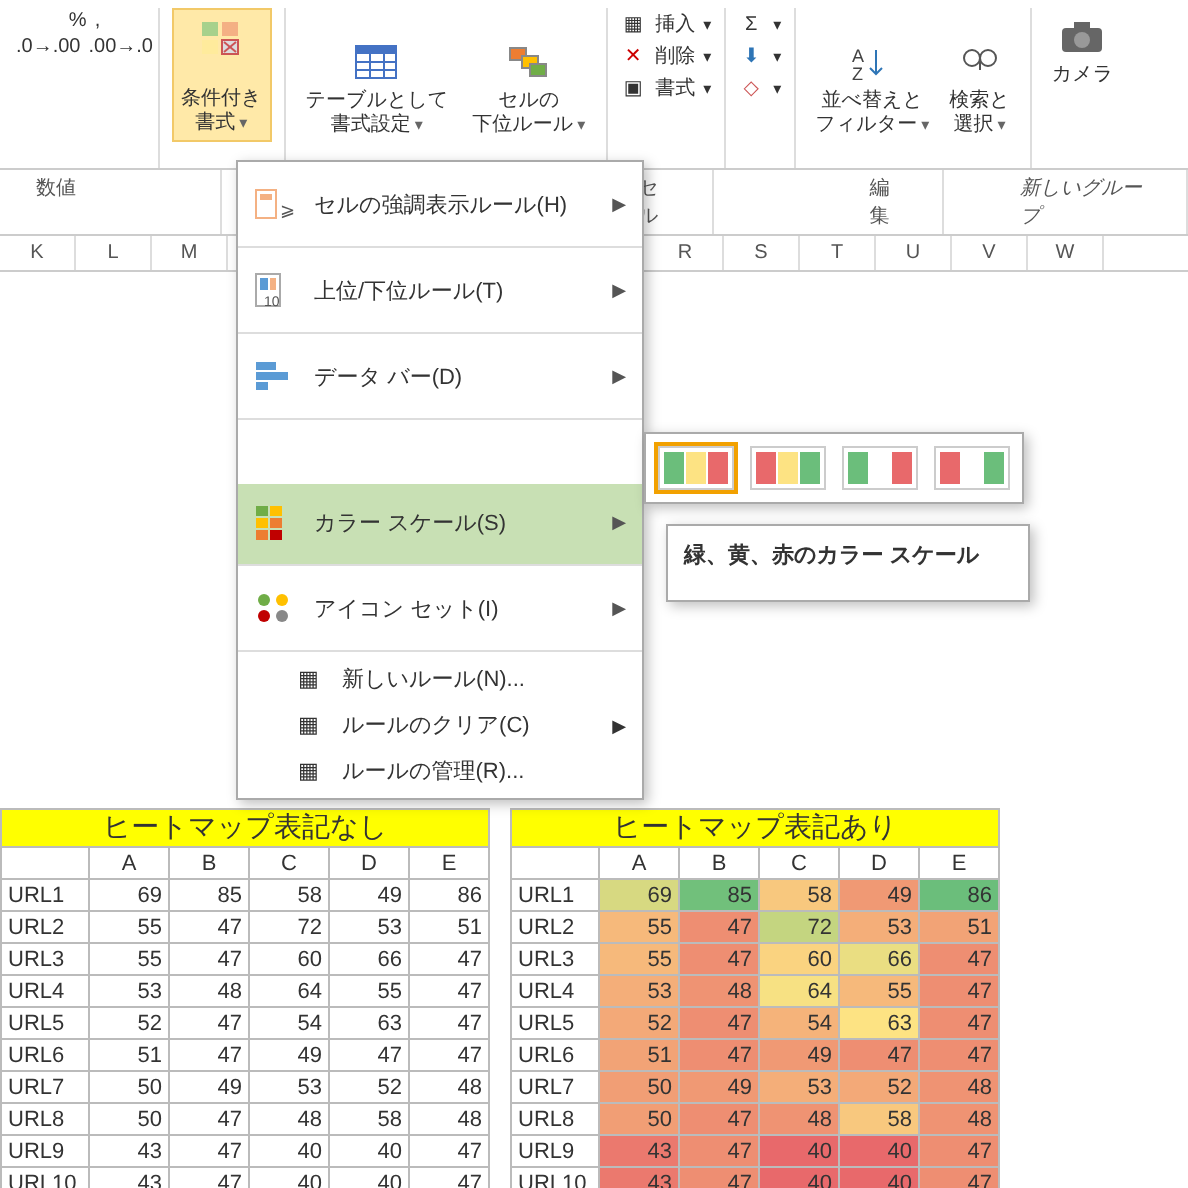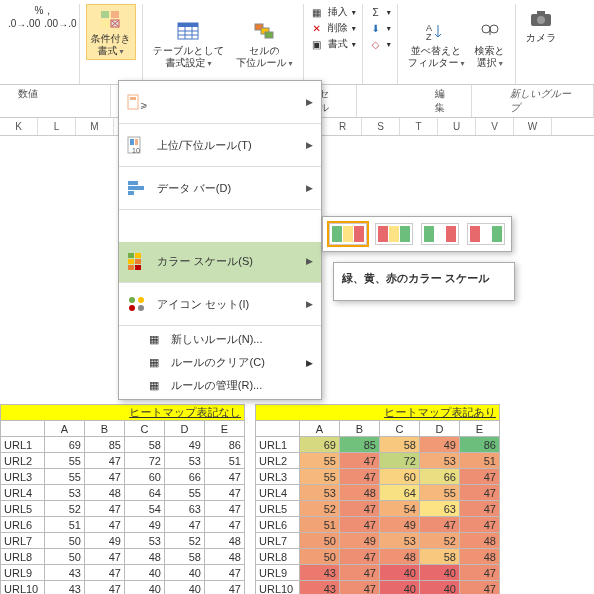--- a/index.html
+++ b/index.html
@@ -40,21 +40,21 @@
 
 
 .tip { position: absolute; top: 262px; left: 333px; width: 182px; background: #fff; border: 1px solid #aaa; box-shadow: 2px 2px 6px rgba(0,0,0,.25); z-index: 22; padding: 8px; font-size: 10px; line-height: 1.4; }
 .tip .ttitle { font-weight: bold; margin-bottom: 6px; font-size:11px;}
 
 
 .tables { position: absolute; top: 404px; left: 0; display: flex; gap: 10px; }
 table { border-collapse: collapse; font-size: 11px; }
 td, th { border: 1px solid #bbb; width: 40px; height: 16px; text-align: right; padding: 0 3px; font-weight: normal;}
 th { background: #fff; text-align:center;}
-.caption { background: #ffff00; font-size: 11px; height: 16px; text-decoration: underline; }
+.caption { background: #ffff00; text-align: center; font-size: 14px; height: 16px; }
 .rowlbl { text-align: left; width: 44px;}
 
 
 .active { background: #ffe9a8; border:1px solid #f2c968; }
 
 .arrow-dd::after { content:"▾"; font-size:8px; margin-left:2px; color:#666;}
 </style>
 </head>
 <body>
 
@@ -74,21 +74,21 @@
       <span class="icon">
         <svg width="24" height="20">
             <rect x="2" y="2" width="8" height="7" fill="#a7d18c"></rect>
             <rect x="12" y="2" width="8" height="7" fill="#f4b084"></rect>
             <rect x="2" y="11" width="8" height="7" fill="#ffeb9c"></rect>
             <rect x="12" y="11" width="8" height="7" fill="#ddd" stroke="#c55"></rect>
             <line x1="13" y1="12" x2="19" y2="17" stroke="#c55"></line>
             <line x1="19" y1="12" x2="13" y2="17" stroke="#c55"></line>
           </svg>
       </span>
-      <span class="lbl arrow-dd" style="white-space:pre;">条件付き
+      <span class="lbl arrow-dd" style="white-space:pre;margin-top:11px;">条件付き
 書式</span>
     </div>
   </div>
   <div class="rgroup" style="flex-direction:row; gap:4px;">
     <div class="bigbtn">
       <span class="icon">
         <svg width="24" height="20">
             <rect x="2" y="2" width="20" height="16" fill="#fff" stroke="#4472c4"></rect>
             <rect x="2" y="2" width="20" height="4" fill="#4472c4"></rect>
             <line x1="2" y1="10" x2="22" y2="10" stroke="#4472c4"></line>
@@ -203,20 +203,21 @@
 
 <div class="menu">
   <div class="mitem sep">
     <span class="micon">
         <svg width="22" height="20">
           <rect x="2" y="3" width="10" height="14" fill="#fff" stroke="#f4b183"></rect>
           <rect x="4" y="5" width="6" height="3" fill="#f4b183"></rect>
           <text x="14" y="16" font-size="9" fill="#555">⩾</text>
         </svg>
       </span>
+    <span>セルの強調表示ルール(H)</span>
       <span class="arrow">▶</span>
   </div>
   <div class="mitem sep">
     <span class="micon">
         <svg width="22" height="20">
           <rect x="2" y="2" width="12" height="16" fill="#fff" stroke="#aaa"></rect>
           <rect x="4" y="4" width="4" height="6" fill="#5b9bd5"></rect>
           <rect x="9" y="4" width="3" height="6" fill="#f4b183"></rect>
           <text x="6" y="18" font-size="7" fill="#555">10</text>
         </svg>

